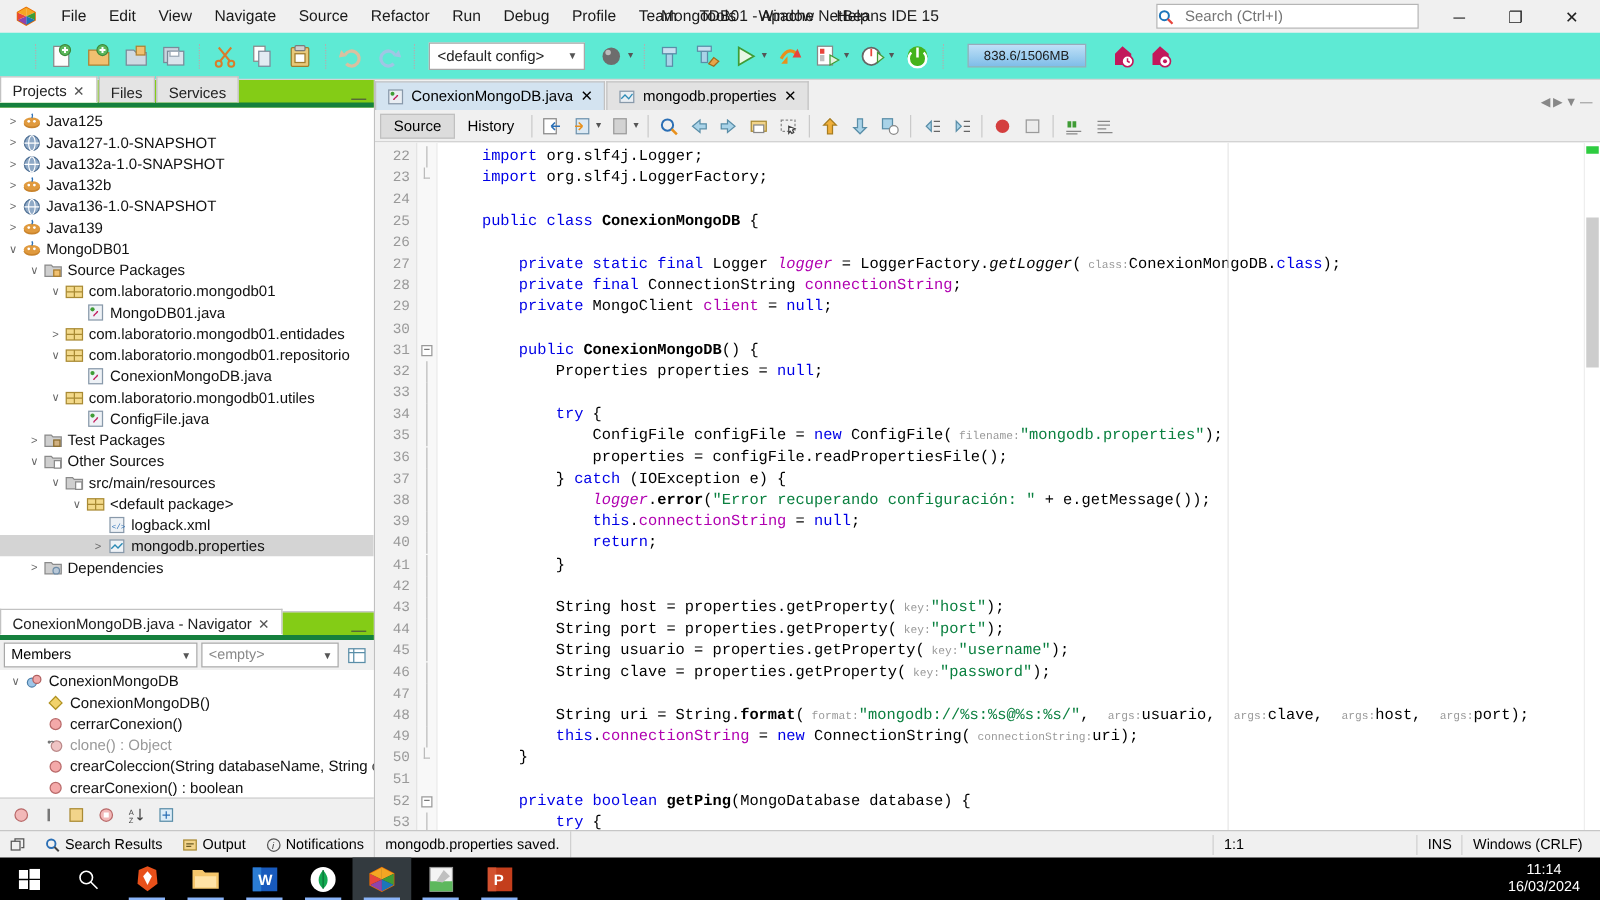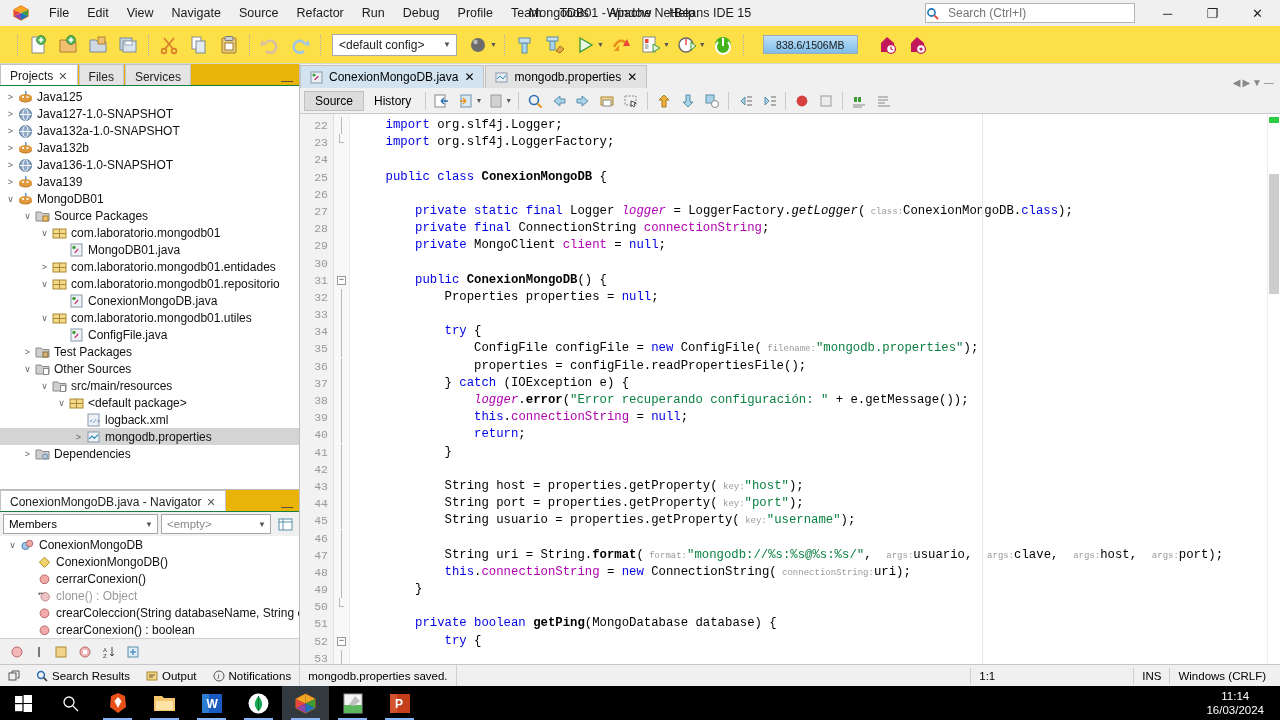--- a/index.html
+++ b/index.html
@@ -16,35 +16,35 @@
   .menubar { display:flex; align-items:center; margin-left:8px; }
   .menu-item { padding:3px 9px; font-size:12.5px; color:#1a1a1a; cursor:default; white-space:nowrap; }
   .win-title { position:absolute; left:0; right:0; text-align:center; font-size:12.5px; color:#1a1a1a; pointer-events:none; }
   .title-right { margin-left:auto; display:flex; align-items:center; height:100%; }
   .searchbox { display:flex; align-items:center; height:20px; width:210px; background:#fff; border:1px solid #b5b5b5; margin-right:10px; }
   .searchbox .sicon { width:22px; text-align:center; font-size:12px; color:#2b6fb5; }
   .searchbox input { border:0; outline:0; flex:1; font-size:12px; font-family:"Liberation Sans",sans-serif; color:#333; background:transparent; }
   .wbtn { width:45px; height:26px; display:flex; align-items:center; justify-content:center; font-size:13px; color:#222; }
 
   
-  .toolbar { height:38px; background:#fde047; border-bottom:1px solid #d4d4d4; display:flex; align-items:center; padding-left:12px; flex:none; }
+  .toolbar { height:38px; background:#5eead4; border-bottom:1px solid #d4d4d4; display:flex; align-items:center; padding-left:23px; flex:none; }
   .tb-btn { width:30px; height:30px; display:flex; align-items:center; justify-content:center; border:1px solid transparent; border-radius:2px; }
   .tb-sep { width:1px; height:20px; margin:0 5px; border-left:1px dotted #b0b0b0; }
   .combo { height:22px; width:125px; background:#fff; border:1px solid #a8a8a8; display:flex; align-items:center; padding-left:6px; font-size:12px; margin:0 6px; color:#222; }
   .combo .carr { margin-left:auto; margin-right:5px; font-size:8px; color:#555; }
   .memgauge { width:95px; height:19px; border:1px solid #9ab; background:linear-gradient(#bfe0f7,#7fbde8); position:relative; display:flex; align-items:center; justify-content:center; margin:0 14px; }
   .memgauge span { font-size:10.5px; color:#1a1a1a; position:relative; z-index:2; }
   .caret-sm { font-size:7px; color:#555; margin-left:-3px; margin-right:2px; }
 
   
   .body { flex:1; display:flex; min-height:0; }
   .left { width:300px; display:flex; flex-direction:column; background:#f0f0f0; border-right:1px solid #c0c0c0; }
 
   
-  .winTabs { display:flex; align-items:flex-end; height:22px; background:#eab308; border-bottom:1px solid #15803d; position:relative; }
+  .winTabs { display:flex; align-items:flex-end; height:22px; background:#84cc16; border-bottom:4px solid #15803d; position:relative; }
   .winTab { height:21px; padding:3px 9px 0 9px; font-size:12px; display:flex; align-items:center; gap:5px; color:#222; background:#e4e4e4; border:1px solid #c2c2c2; border-bottom:none; margin-right:1px; }
   .winTab.active { background:#fff; border-bottom:1px solid #fff; }
   .winTab .x { font-size:11px; color:#555; }
   .minbtn { margin-left:auto; margin-right:6px; font-size:12px; color:#444; line-height:8px; }
 
   
   .tree { flex:1; background:#fff; overflow:hidden; padding-top:2px; font-size:12px; }
   .trow { display:flex; align-items:center; height:17px; white-space:nowrap; }
   .trow.sel { background:#d4d4d4; }
   .tw { display:inline-block; width:13px; text-align:center; font-size:9px; color:#666; flex:none; }
@@ -946,20 +946,21 @@
             <div class="cl"><span>                properties = configFile.readPropertiesFile();</span></div>
             <div class="cl"><span>            } </span><span class="kw">catch</span><span> (IOException e) {</span></div>
             <div class="cl"><span>                </span><span class="fld it">logger</span><span>.</span><span class="bd">error</span><span>(</span><span class="st">"Error recuperando configuración: "</span><span> + e.getMessage());</span></div>
             <div class="cl"><span>                </span><span class="kw">this</span><span>.</span><span class="fld">connectionString</span><span> = </span><span class="kw">null</span><span>;</span></div>
             <div class="cl"><span>                </span><span class="kw">return</span><span>;</span></div>
             <div class="cl"><span>            }</span></div>
             <div class="cl">&nbsp;</div>
             <div class="cl"><span>            String host = properties.getProperty(</span><span class="hint"> key:</span><span class="st">"host"</span><span>);</span></div>
             <div class="cl"><span>            String port = properties.getProperty(</span><span class="hint"> key:</span><span class="st">"port"</span><span>);</span></div>
             <div class="cl"><span>            String usuario = properties.getProperty(</span><span class="hint"> key:</span><span class="st">"username"</span><span>);</span></div>
+            <div class="cl"><span>            String clave = properties.getProperty(</span><span class="hint"> key:</span><span class="st">"password"</span><span>);</span></div>
             <div class="cl">&nbsp;</div>
             <div class="cl"><span>            String uri = String.</span><span class="bd">format</span><span>(</span><span class="hint"> format:</span><span class="st">"mongodb://%s:%s@%s:%s/"</span><span>,  </span><span class="hint">args:</span><span>usuario,  </span><span class="hint">args:</span><span>clave,  </span><span class="hint">args:</span><span>host,  </span><span class="hint">args:</span><span>port);</span></div>
             <div class="cl"><span>            </span><span class="kw">this</span><span>.</span><span class="fld">connectionString</span><span> = </span><span class="kw">new</span><span> ConnectionString(</span><span class="hint"> connectionString:</span><span>uri);</span></div>
             <div class="cl"><span>        }</span></div>
             <div class="cl">&nbsp;</div>
             <div class="cl"><span>        </span><span class="kw">private</span><span> </span><span class="kw">boolean</span><span> </span><span class="bd">getPing</span><span>(MongoDatabase database) {</span></div>
             <div class="cl"><span>            </span><span class="kw">try</span><span> {</span></div>
           </div>
         <div class="scrollbar-v">
           <div class="err-mark"></div>

